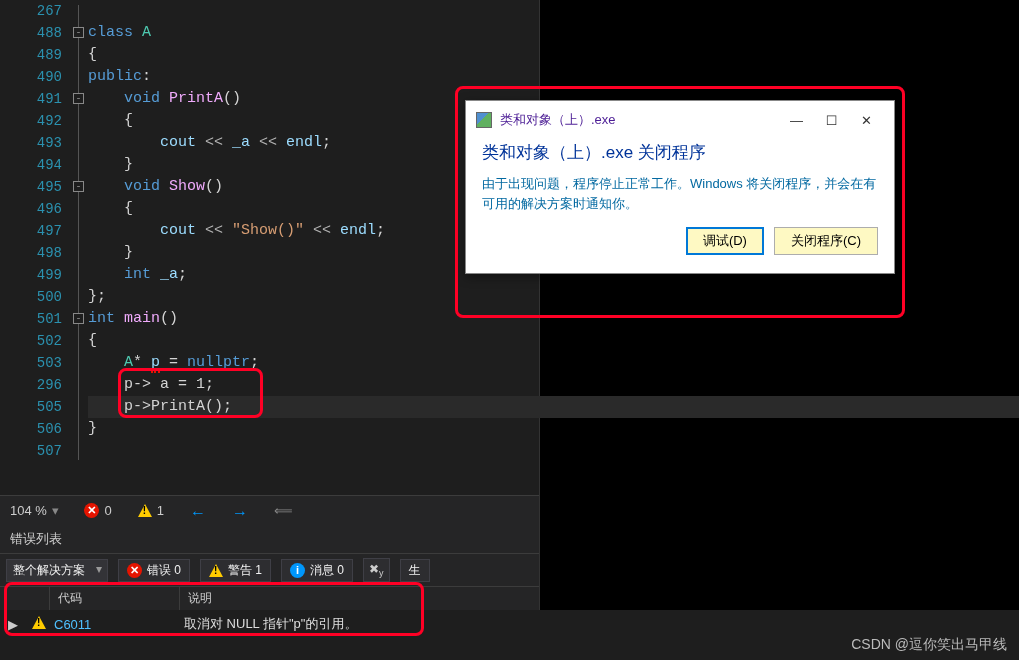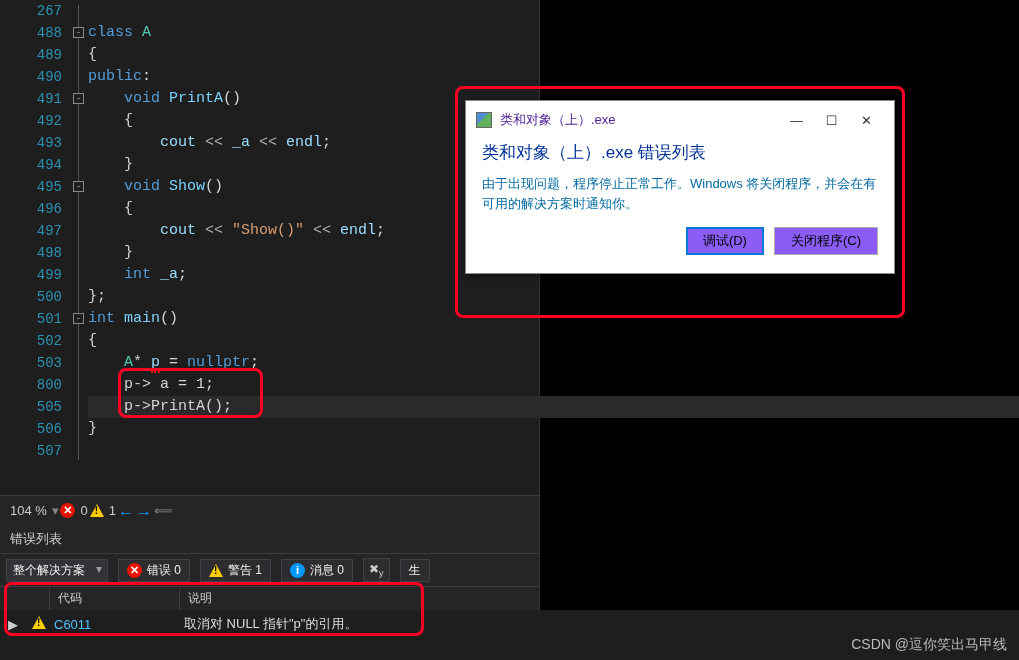--- a/index.html
+++ b/index.html
@@ -56,21 +56,21 @@
 }
 .code-col .line {
   height: 22px;
   line-height: 22px;
   white-space: pre;
   font-size: 15px;
   position: relative;
 }
 .kw { color: #569cd6; }
 .type { color: #4ec9b0; }
-.fn { color: #7dd3fc; }
+.fn { color: #f0abfc; }
 .str { color: #d69d73; }
 .op { color: #b4b4b4; }
 .var { color: #9cdcfe; }
 
 .hl-line {
   position: absolute;
   left: 0; right: 0;
   height: 22px;
   background: #2a2a2a;
 }
@@ -84,21 +84,21 @@
   border-bottom: 2px dotted #e51400;
 }
 
 .status-bar {
   height: 30px;
   background: #252526;
   border-top: 1px solid #3c3c3c;
   display: flex;
   align-items: center;
   padding: 0 10px;
-  gap: 2px;
+  gap: 26px;
   font-family: "Segoe UI", sans-serif;
   font-size: 13px;
 }
 .status-item { display: inline-flex; align-items: center; gap: 5px; color: #ccc; }
 .ico-circle-x {
   display: inline-block; width: 15px; height: 15px; border-radius: 50%;
   background: #e51400; color: #fff; text-align: center; line-height: 15px; font-size: 11px; font-weight: bold;
 }
 .ico-warn {
   display: inline-block; width: 0; height: 0;
@@ -179,21 +179,21 @@
   display:flex; align-items:center; padding:8px 10px 4px; gap:8px;
 }
 .dialog-title .t { flex:1; font-size:13px; color:#4c1d95; }
 .win-btns { display:flex; gap:0; }
 .win-btn { width:35px; height:22px; display:flex; align-items:center; justify-content:center; font-size:13px; color:#333; }
 .dialog-main { padding:6px 16px 8px; }
 .dialog-heading { color:#003399; font-size:17px; margin-bottom:10px; }
 .dialog-text { color:#0369a1; font-size:13px; line-height:1.5; margin-bottom:14px; }
 .dialog-btns { display:flex; justify-content:flex-end; gap:10px; padding-bottom:10px; }
 .dlg-btn {
-  background:#8b5cf6; border:1px solid #adadad; padding:4px 16px; font-size:13px; color:#000;
+  background:#fef9c3; border:1px solid #adadad; padding:4px 16px; font-size:13px; color:#000;
 }
 .dlg-btn.focus { border:2px solid #0078d7; padding:3px 15px; }
 .app-exe-ico {
   width:16px; height:16px; display:inline-block;
   background: linear-gradient(135deg,#5090d0 40%,#60b060 40%);
   border:1px solid #666;
 }
 
 .watermark {
   position:absolute; bottom:6px; right:12px;
@@ -218,21 +218,21 @@
       <div>494</div>
       <div>495</div>
     <div>496</div>
       <div>497</div>
       <div>498</div>
     <div>499</div>
       <div>500</div>
       <div>501</div>
     <div>502</div>
       <div>503</div>
-      <div>800</div>
+      <div>296</div>
     <div>505</div>
       <div>506</div>
       <div>507</div>
   </div>
   <div class="fold-col">
     <div class="fold-line" style="top:5px;height:455px;"></div>
     <div class="fold-box" style="top:27px;">-</div>
     <div class="fold-box" style="top:93px;">-</div>
     <div class="fold-box" style="top:181px;">-</div>
     <div class="fold-box" style="top:313px;">-</div>
@@ -331,21 +331,21 @@
   <div class="dialog-title">
     <span class="app-exe-ico"></span>
     <span class="t">类和对象（上）.exe</span>
     <div class="win-btns">
       <div class="win-btn">—</div>
       <div class="win-btn">☐</div>
       <div class="win-btn">✕</div>
     </div>
   </div>
   <div class="dialog-main">
-    <div class="dialog-heading">类和对象（上）.exe 错误列表</div>
+    <div class="dialog-heading">类和对象（上）.exe 关闭程序</div>
     <div class="dialog-text">由于出现问题，程序停止正常工作。Windows 将关闭程序，并会在有可用的解决方案时通知你。</div>
     <div class="dialog-btns">
       <button class="dlg-btn focus">调试(D)</button>
       <button class="dlg-btn">关闭程序(C)</button>
     </div>
   </div>
 </div>
 
 <div class="watermark">CSDN @逗你笑出马甲线</div>
 

